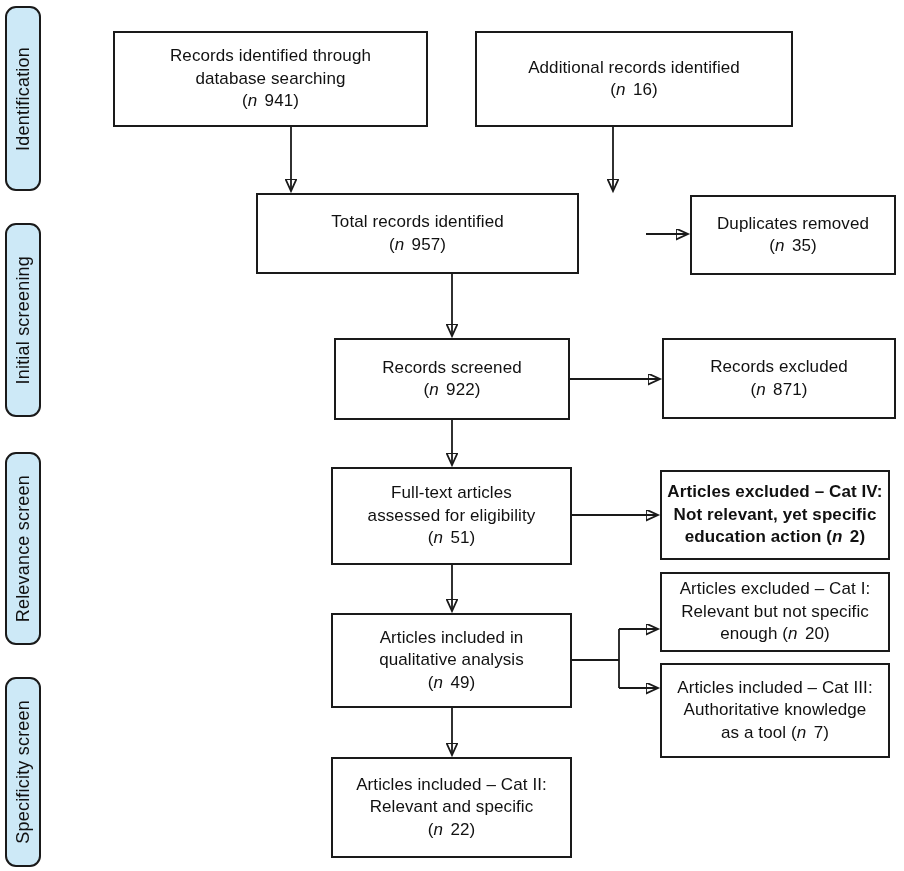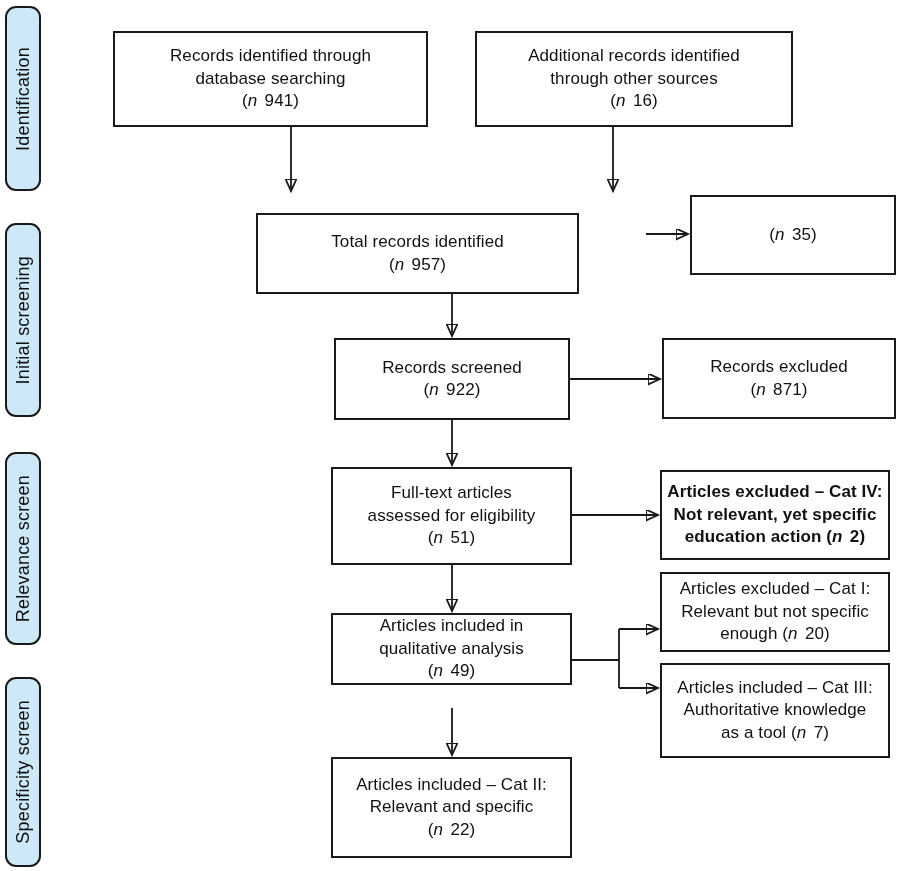--- a/index.html
+++ b/index.html
@@ -25,27 +25,27 @@
     justify-content:center;align-items:center;
     text-align:center;
     font-size:17px;line-height:22.5px;
     letter-spacing:0.1px;
   }
   .node .line{white-space:nowrap;}
   .nvar{font-style:italic;padding-right:1px;}
 
   #n-db        {left:113px;top:31px; width:315px;height:96px;}
   #n-other     {left:475px;top:31px; width:318px;height:96px;}
-  #n-total     {left:256px;top:193px;width:323px;height:81px;margin-top:20px;}
+  #n-total     {left:256px;top:193px;width:323px;height:81px;}
   #n-dup       {left:690px;top:195px;width:206px;height:80px;}
   #n-screened  {left:334px;top:338px;width:236px;height:82px;}
   #n-excluded  {left:662px;top:338px;width:234px;height:81px;}
   #n-fulltext  {left:331px;top:467px;width:241px;height:98px;}
   #n-cat4      {left:660px;top:470px;width:230px;height:90px;font-weight:bold;}
-  #n-qual      {left:331px;top:613px;width:241px;height:72px;}
+  #n-qual      {left:331px;top:613px;width:241px;height:95px;}
   #n-cat1      {left:660px;top:572px;width:230px;height:80px;}
   #n-cat3      {left:660px;top:663px;width:230px;height:95px;}
   #n-cat2      {left:331px;top:757px;width:241px;height:101px;}
 
   
   .stage{
     position:absolute;left:5px;width:36px;
     box-sizing:border-box;
     border:2px solid #1a1a1a;border-radius:11px;
     display:flex;align-items:center;justify-content:center;
@@ -102,30 +102,30 @@
   </div>
 
   <div class="node" id="n-db">
     <div class="line">Records identified through</div>
     <div class="line">database searching</div>
     <div class="line">(<span class="nvar">n</span>  941)</div>
   </div>
 
   <div class="node" id="n-other">
     <div class="line">Additional records identified</div>
-    <div class="line">through other sources</div>
     <div class="line">(<span class="nvar">n</span>  16)</div>
   </div>
 
   <div class="node" id="n-total">
     <div class="line">Total records identified</div>
     <div class="line">(<span class="nvar">n</span>  957)</div>
   </div>
 
   <div class="node" id="n-dup">
+    <div class="line">Duplicates removed</div>
     <div class="line">(<span class="nvar">n</span>  35)</div>
   </div>
 
   <div class="node" id="n-screened">
     <div class="line">Records screened</div>
     <div class="line">(<span class="nvar">n</span>  922)</div>
   </div>
 
   <div class="node" id="n-excluded">
     <div class="line">Records excluded</div>

